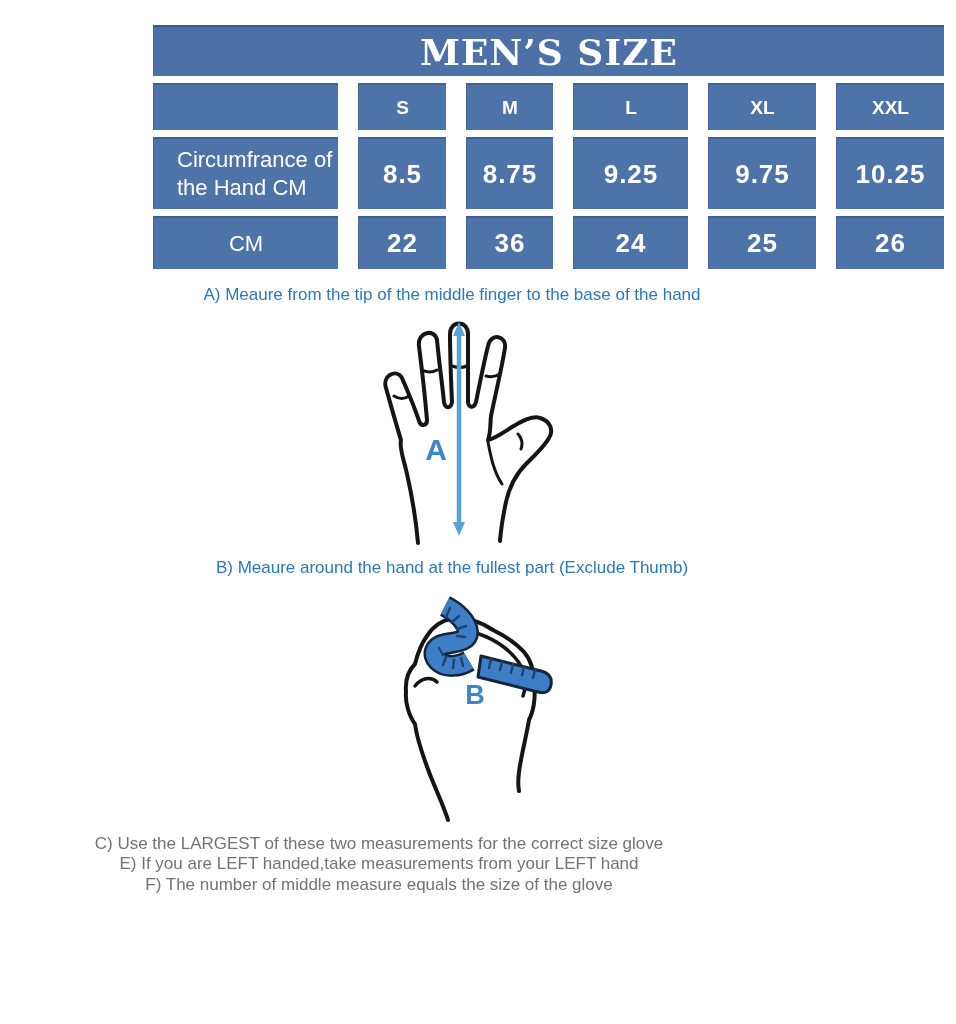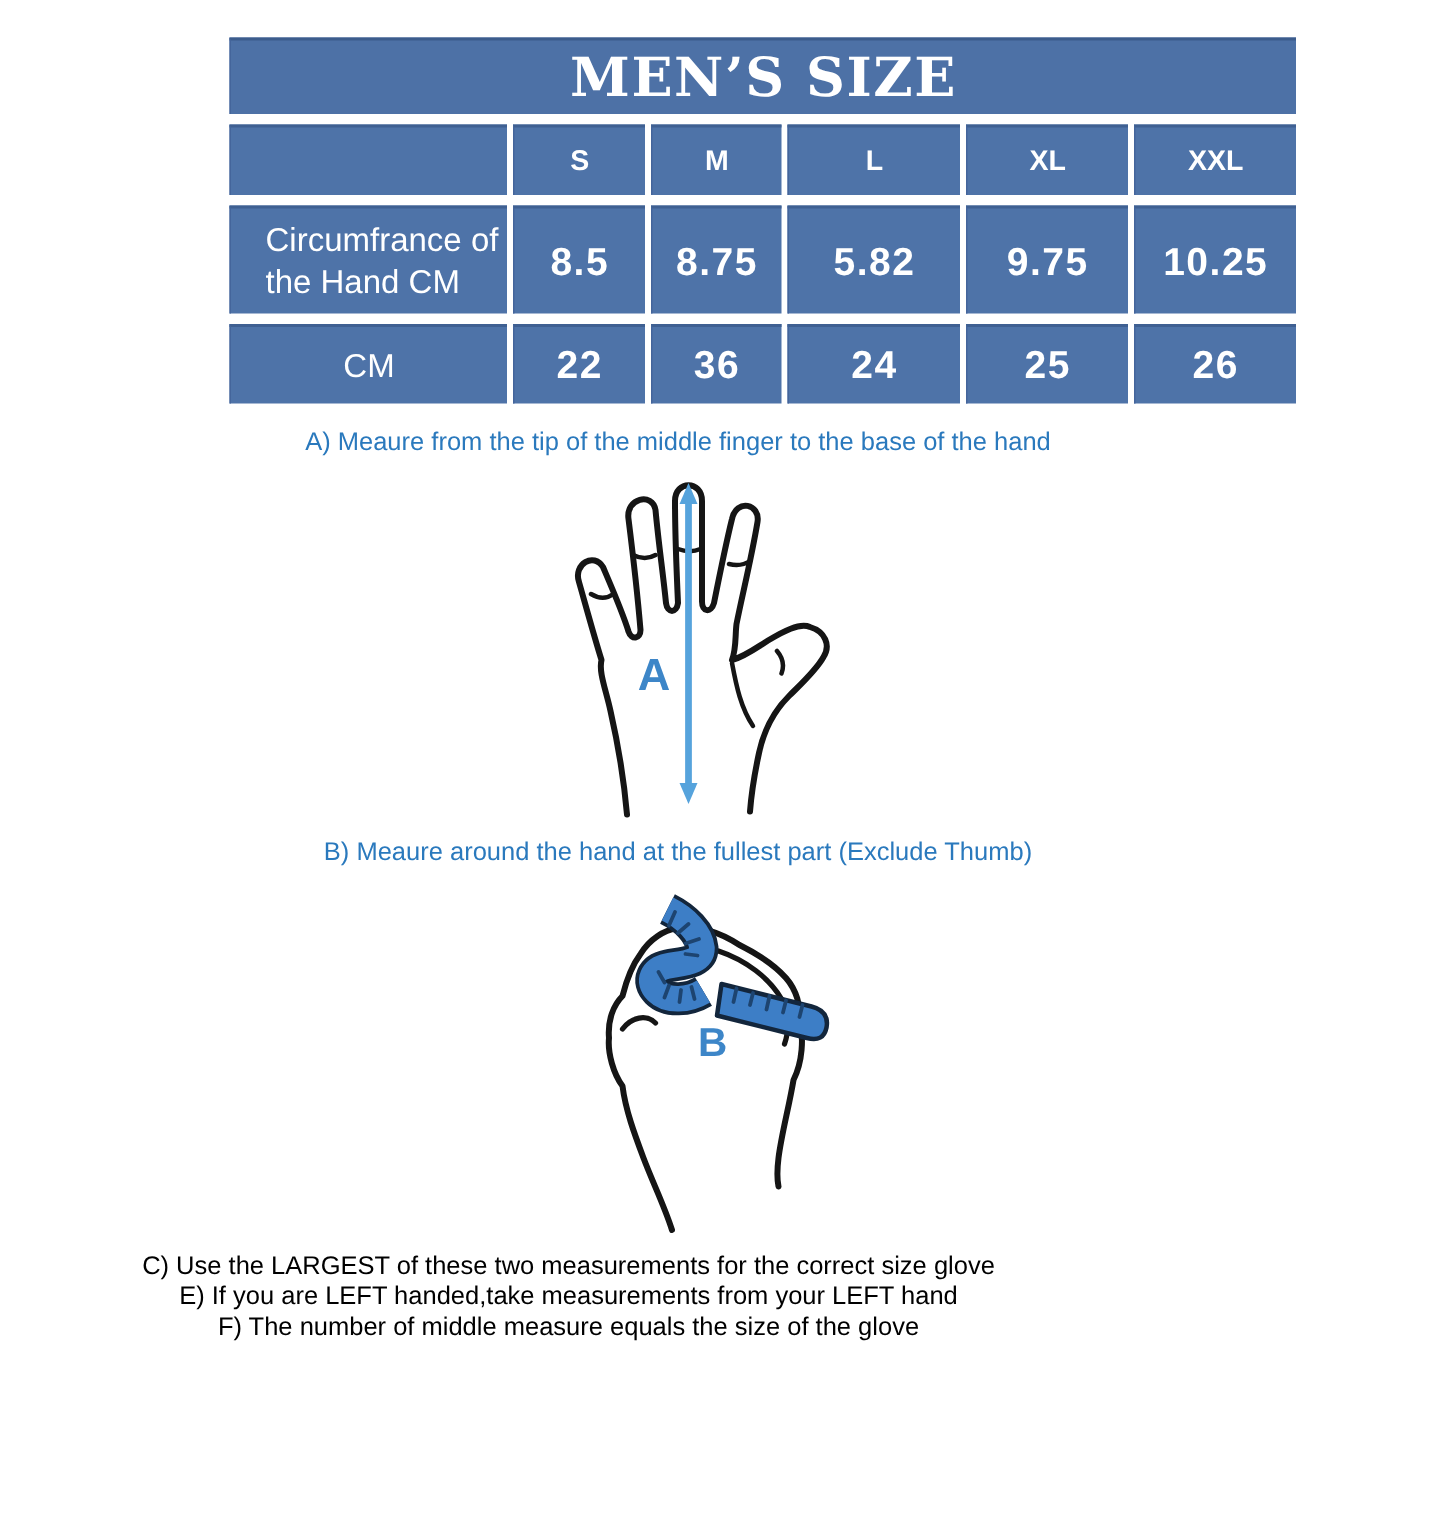--- a/index.html
+++ b/index.html
@@ -14,21 +14,21 @@
   }
 
   
   .size-table {
     position: absolute;
     left: 153px;
     top: 25px;
     display: grid;
     grid-template-columns: 185px 88px 87px 115px 108px 108px;
     grid-template-rows: 51px 47px 72px 53px;
-    gap: 7px 4px;
+    gap: 7px 20px;
   }
   .t-title {
     grid-column: 1 / -1;
     background: #4d71a6;
     color: #ffffff;
     display: flex;
     align-items: center;
     justify-content: center;
     font-family: "DejaVu Serif", serif;
     font-weight: bold;
@@ -62,21 +62,21 @@
     font-size: 17px;
   }
   .instr-a { top: 285px; }
   .instr-b { top: 558px; }
   .instr-block {
     position: absolute;
     left: 0;
     top: 834px;
     width: 758px;
     text-align: center;
-    color: #000000;
+    color: #737373;
     font-size: 17px;
     line-height: 20.4px;
   }
 
   
   .fig { position: absolute; }
   .fig-a { left: 358px; top: 314px; }
   .fig-b { left: 393px; top: 592px; }
   .fig-label {
     font-family: "Liberation Sans", sans-serif;
@@ -94,21 +94,21 @@
     <div class="cell"></div>
     <div class="cell size-h">S</div>
     <div class="cell size-h">M</div>
     <div class="cell size-h">L</div>
     <div class="cell size-h">XL</div>
     <div class="cell size-h">XXL</div>
 
     <div class="cell rowlab lab-left">Circumfrance of the Hand CM</div>
     <div class="cell val">8.5</div>
     <div class="cell val">8.75</div>
-    <div class="cell val">5.82</div>
+    <div class="cell val">9.25</div>
     <div class="cell val">9.75</div>
     <div class="cell val">10.25</div>
 
     <div class="cell rowlab">CM</div>
     <div class="cell val">22</div>
     <div class="cell val">36</div>
     <div class="cell val">24</div>
     <div class="cell val">25</div>
     <div class="cell val">26</div>
   </div>

